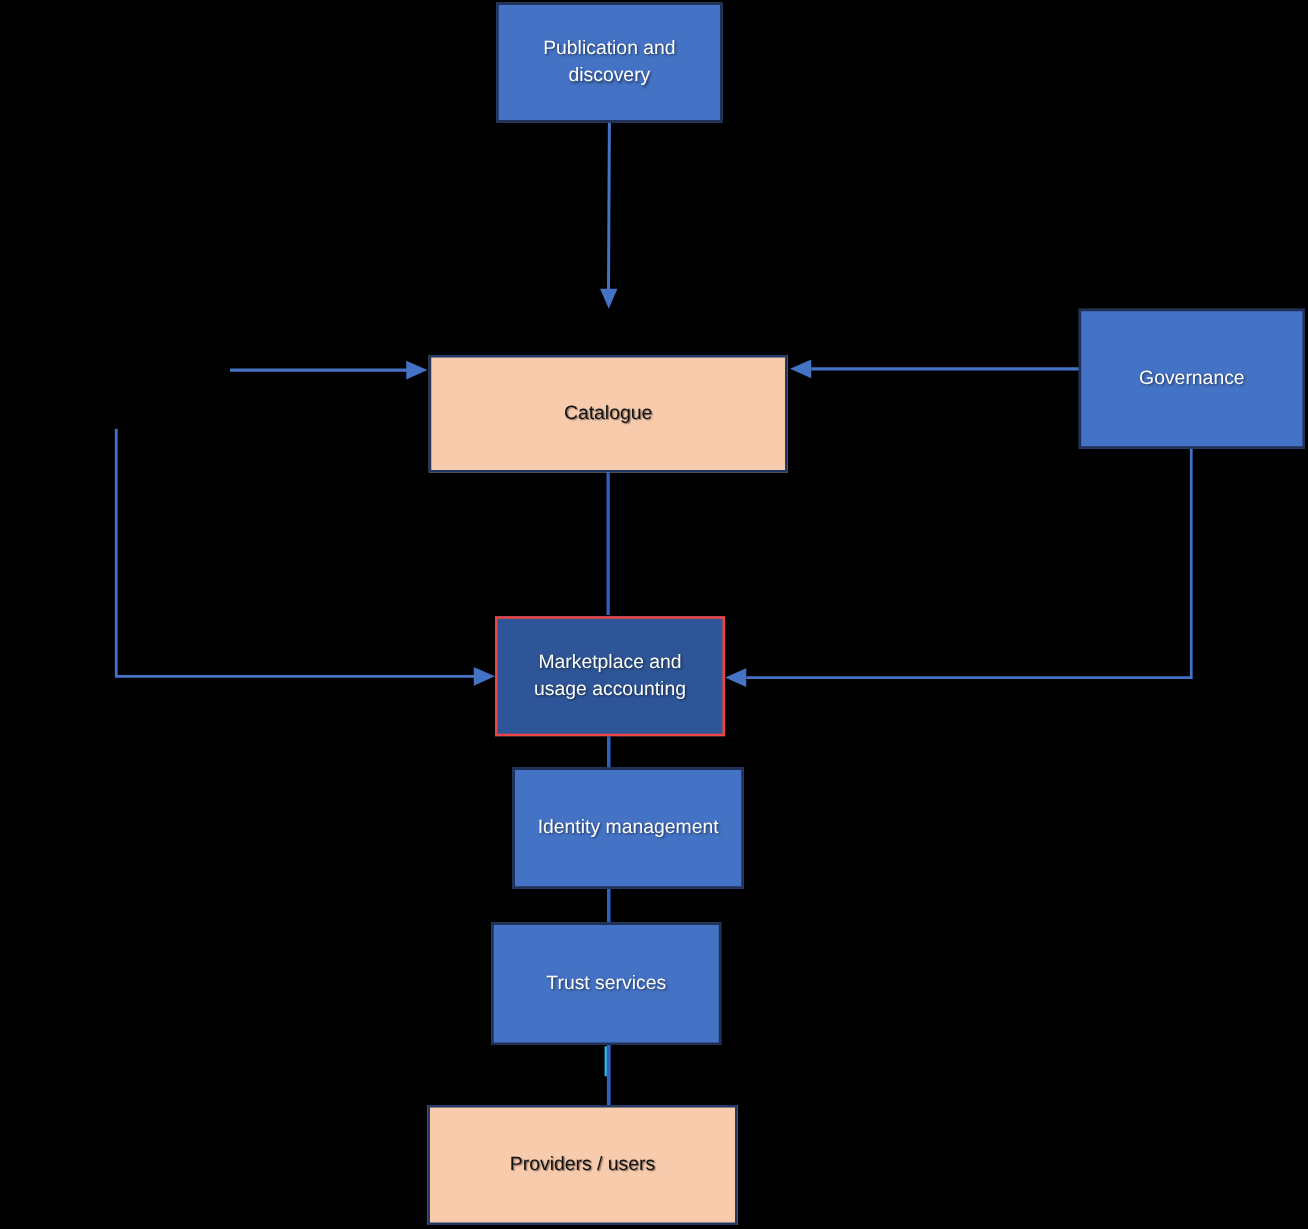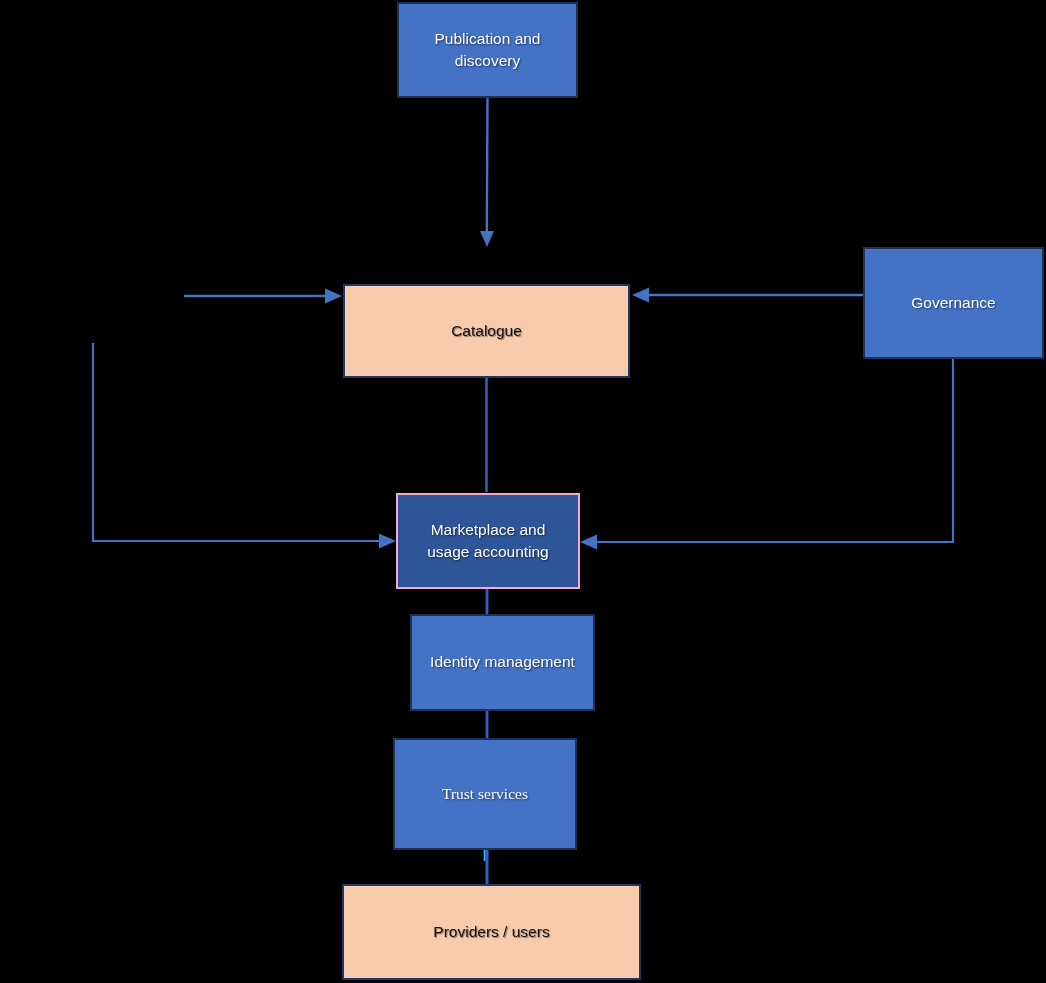--- a/index.html
+++ b/index.html
@@ -29,39 +29,39 @@
     padding: 6px 18px;
   }
   .node.blue {
     background: #4472C4;
     border: 2px solid #203057;
     color: #FFFFFF;
     text-shadow: 1px 1px 2px rgba(0,0,0,0.55);
   }
   .node.dark-blue {
     background: #2E5597;
-    border: 2px solid #f9a8d4;
+    border: 2px solid #ef4444;
     color: #FFFFFF;
     text-shadow: 1px 1px 2px rgba(0,0,0,0.55);
   }
   .node.peach {
     background: #F8CBAD;
     border: 2px solid #1F3864;
     color: #111111;
     text-shadow: 1px 1px 1px rgba(0,0,0,0.45);
   }
   
   .n-publication { left: 397px; top: 2px;   width: 181px; height: 96px; }
   .n-catalogue   { left: 343px; top: 248px; width: 287px; height: 94px; margin-top: 36px; }
   .n-business    { left: 2px;   top: 247px; width: 182px; height: 96px; }
   .n-governance  { left: 863px; top: 247px; width: 181px; height: 112px; }
   .n-marketplace { left: 396px; top: 493px; width: 184px; height: 96px; }
   .n-identity    { left: 395px; top: 614px; width: 185px; height: 97px; margin-left: 15px; }
-  .n-trust       { left: 393px; top: 738px; width: 184px; height: 112px; font-family: Liberation Serif, serif; }
-  .n-providers   { left: 342px; top: 884px; width: 299px; height: 96px; }
+  .n-trust       { left: 393px; top: 738px; width: 184px; height: 98px; }
+  .n-providers   { left: 342px; top: 884px; width: 248px; height: 96px; }
 </style>
 </head>
 <body>
 
 <div class="stage">
 
   <svg class="connector-layer" viewBox="0 0 1046 983" xmlns="http://www.w3.org/2000/svg">
 
     <g>
       <line x1="487.5" y1="98" x2="486.8" y2="232" stroke="#4472C4" stroke-width="2.4"></line>

